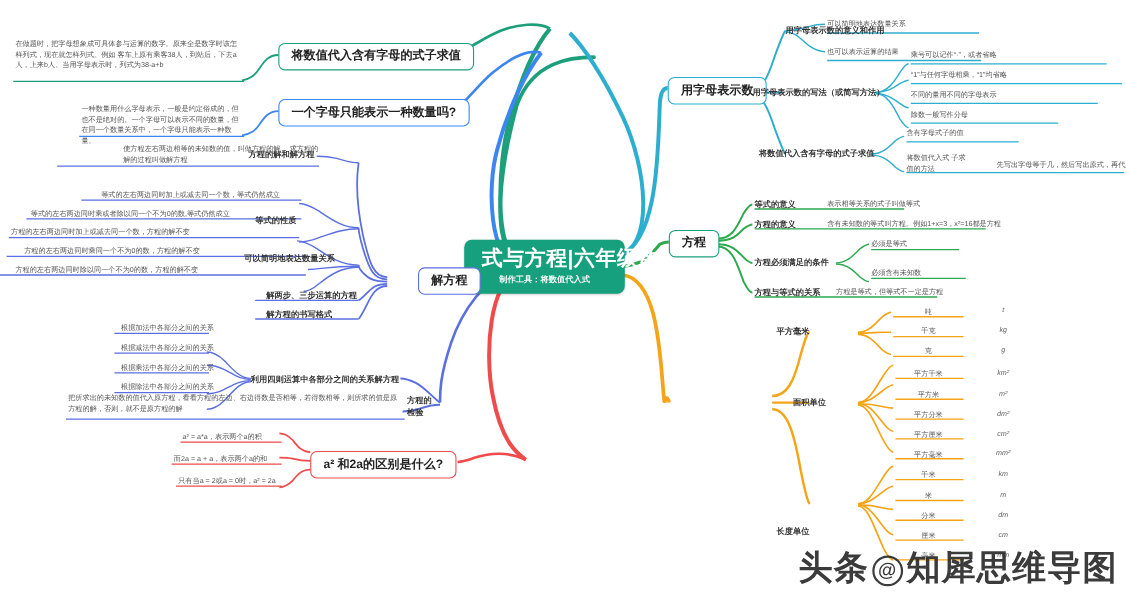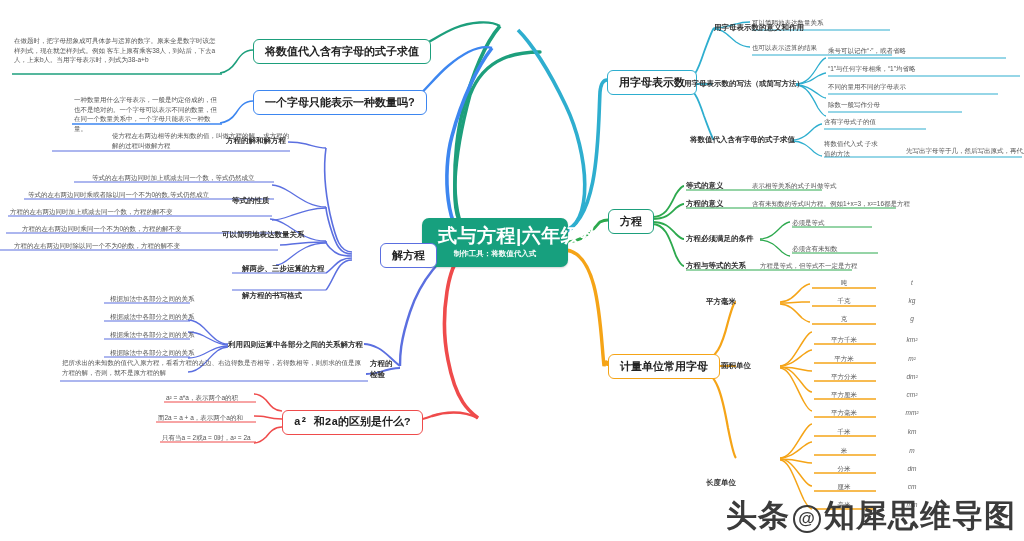--- a/index.html
+++ b/index.html
@@ -15,21 +15,21 @@
            padding:7px 16px 8px 16px;box-shadow:0 1px 2px rgba(0,0,0,.18);}
   .central .t1{font-size:19px;font-weight:bold;letter-spacing:.5px;line-height:22px;}
   .central .t2{font-size:7.5px;font-weight:bold;margin-top:2px;opacity:.96;}
 
   
   .boxed{border:1.6px solid #000;border-radius:6px;background:#fff;
          font-size:11px;font-weight:bold;padding:5px 11px;line-height:13px;color:#222;}
   .bx-green{border-color:#1d9f7c;}
   .bx-blue{border-color:#3d86f0;}
   .bx-cyan{border-color:#2eaecf;}
-  .bx-red{border-color:#ef4b4b;font-family:Liberation Mono, monospace;}
+  .bx-red{border-color:#ef4b4b;}
   .bx-orange{border-color:#f5a417;}
   .bx-indigo{border-color:#5b6fe0;margin-left:28px;}
 
   
   .lbl{font-size:7.5px;font-weight:bold;color:#333;line-height:10px;}
   
   .leaf{font-size:6.5px;color:#555;line-height:9px;font-weight:normal;}
   .unit{font-size:6.5px;color:#666;font-style:italic;}
   .unitname{font-size:6.5px;color:#555;}
   .multi{line-height:9.5px;white-space:normal;}
@@ -214,21 +214,21 @@
   <div class="node lbl" style="left:232px;top:196px;">等式的性质</div>
   <div class="node leaf" style="left:92px;top:173px;">等式的左右两边同时加上或减去同一个数，等式仍然成立</div>
   <div class="node leaf" style="left:28px;top:190px;">等式的左右两边同时乘或者除以同一个不为0的数,等式仍然成立</div>
 
   <div class="node lbl" style="left:222px;top:230px;">可以简明地表达数量关系</div>
   <div class="node leaf" style="left:10px;top:207px;">方程的左右两边同时加上或减去同一个数，方程的解不变</div>
   <div class="node leaf" style="left:22px;top:224px;">方程的左右两边同时乘同一个不为0的数，方程的解不变</div>
   <div class="node leaf" style="left:14px;top:241px;">方程的左右两边同时除以同一个不为0的数，方程的解不变</div>
 
   <div class="node lbl" style="left:242px;top:264px;">解两步、三步运算的方程</div>
-  <div class="node lbl" style="left:242px;top:291px;">解方程的书写格式</div>
+  <div class="node lbl" style="left:242px;top:281px;">解方程的书写格式</div>
 
   <div class="node lbl" style="left:370px;top:358px;width:26px;text-align:left;line-height:11px;white-space:normal;">方程的检验</div>
   <div class="node lbl" style="left:228px;top:340px;">利用四则运算中各部分之间的关系解方程</div>
 
   <div class="node leaf" style="left:110px;top:294px;">根据加法中各部分之间的关系</div>
   <div class="node leaf" style="left:110px;top:312px;">根据减法中各部分之间的关系</div>
   <div class="node leaf" style="left:110px;top:330px;">根据乘法中各部分之间的关系</div>
   <div class="node leaf" style="left:110px;top:348px;">根据除法中各部分之间的关系</div>
   <div class="node leaf multi" style="left:62px;top:358px;width:300px;">把所求出的未知数的值代入原方程，看看方程的左边、右边得数是否相等，若得数相等，则所求的值是原方程的解，否则，就不是原方程的解</div>
 
@@ -263,21 +263,20 @@
   <div class="node lbl" style="left:686px;top:199px;">方程的意义</div>
   <div class="node leaf" style="left:752px;top:199px;">含有未知数的等式叫方程。例如1+x=3，x²=16都是方程</div>
 
   <div class="node lbl" style="left:686px;top:234px;">方程必须满足的条件</div>
   <div class="node leaf" style="left:792px;top:218px;">必须是等式</div>
   <div class="node leaf" style="left:792px;top:244px;">必须含有未知数</div>
 
   <div class="node lbl" style="left:686px;top:261px;">方程与等式的关系</div>
   <div class="node leaf" style="left:760px;top:261px;">方程是等式，但等式不一定是方程</div>
 
-  <div class="node boxed bx-orange" style="left:608px;top:354px;">计量单位常用字母</div>
 
   <div class="node lbl" style="left:706px;top:297px;">平方毫米</div>
   <div class="node unitname" style="left:812px;top:279px;width:64px;text-align:center;">吨</div>
   <div class="node unit" style="left:880px;top:279px;width:64px;text-align:center;">t</div>
   <div class="node unitname" style="left:812px;top:297px;width:64px;text-align:center;">千克</div>
   <div class="node unit" style="left:880px;top:297px;width:64px;text-align:center;">kg</div>
   <div class="node unitname" style="left:812px;top:315px;width:64px;text-align:center;">克</div>
   <div class="node unit" style="left:880px;top:315px;width:64px;text-align:center;">g</div>
 
   <div class="node lbl" style="left:706px;top:361px;margin-left:15px;">面积单位</div>

